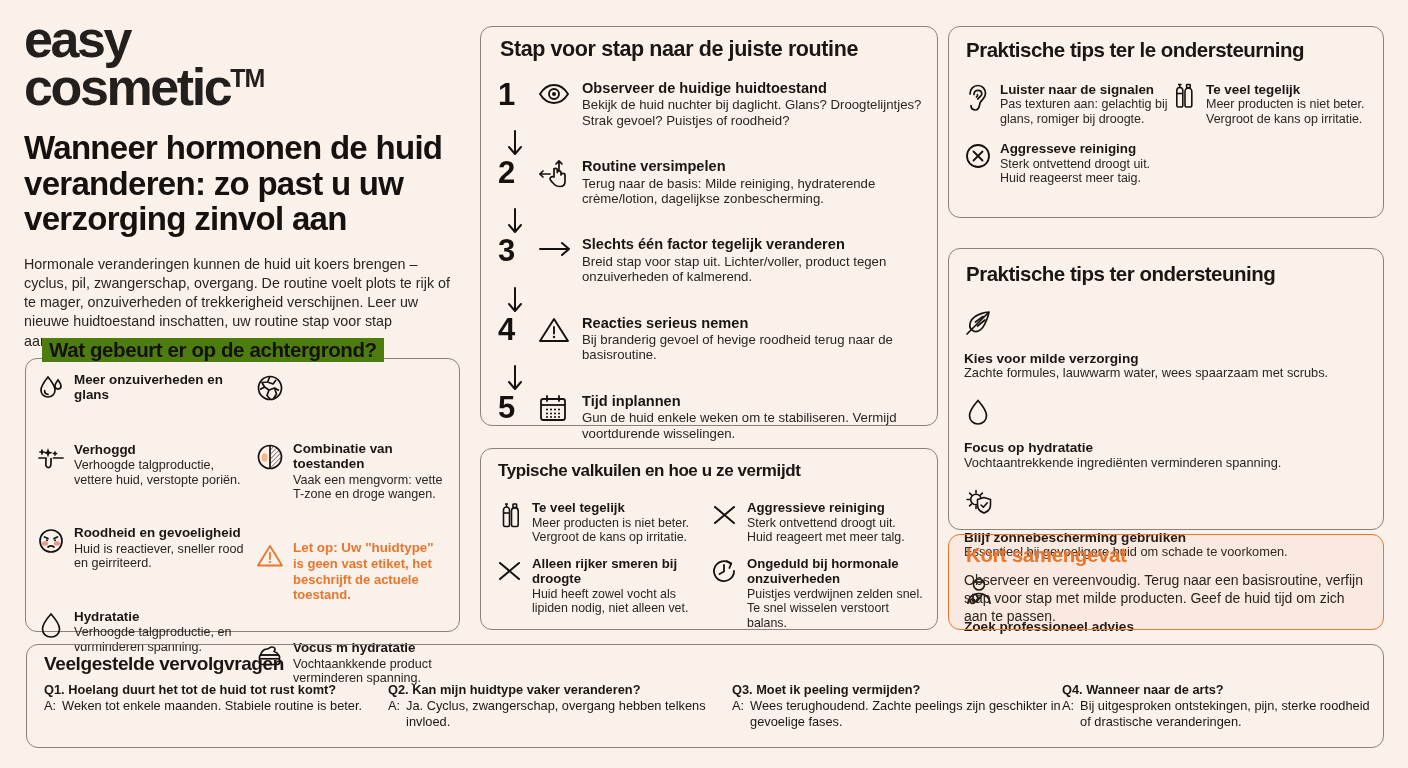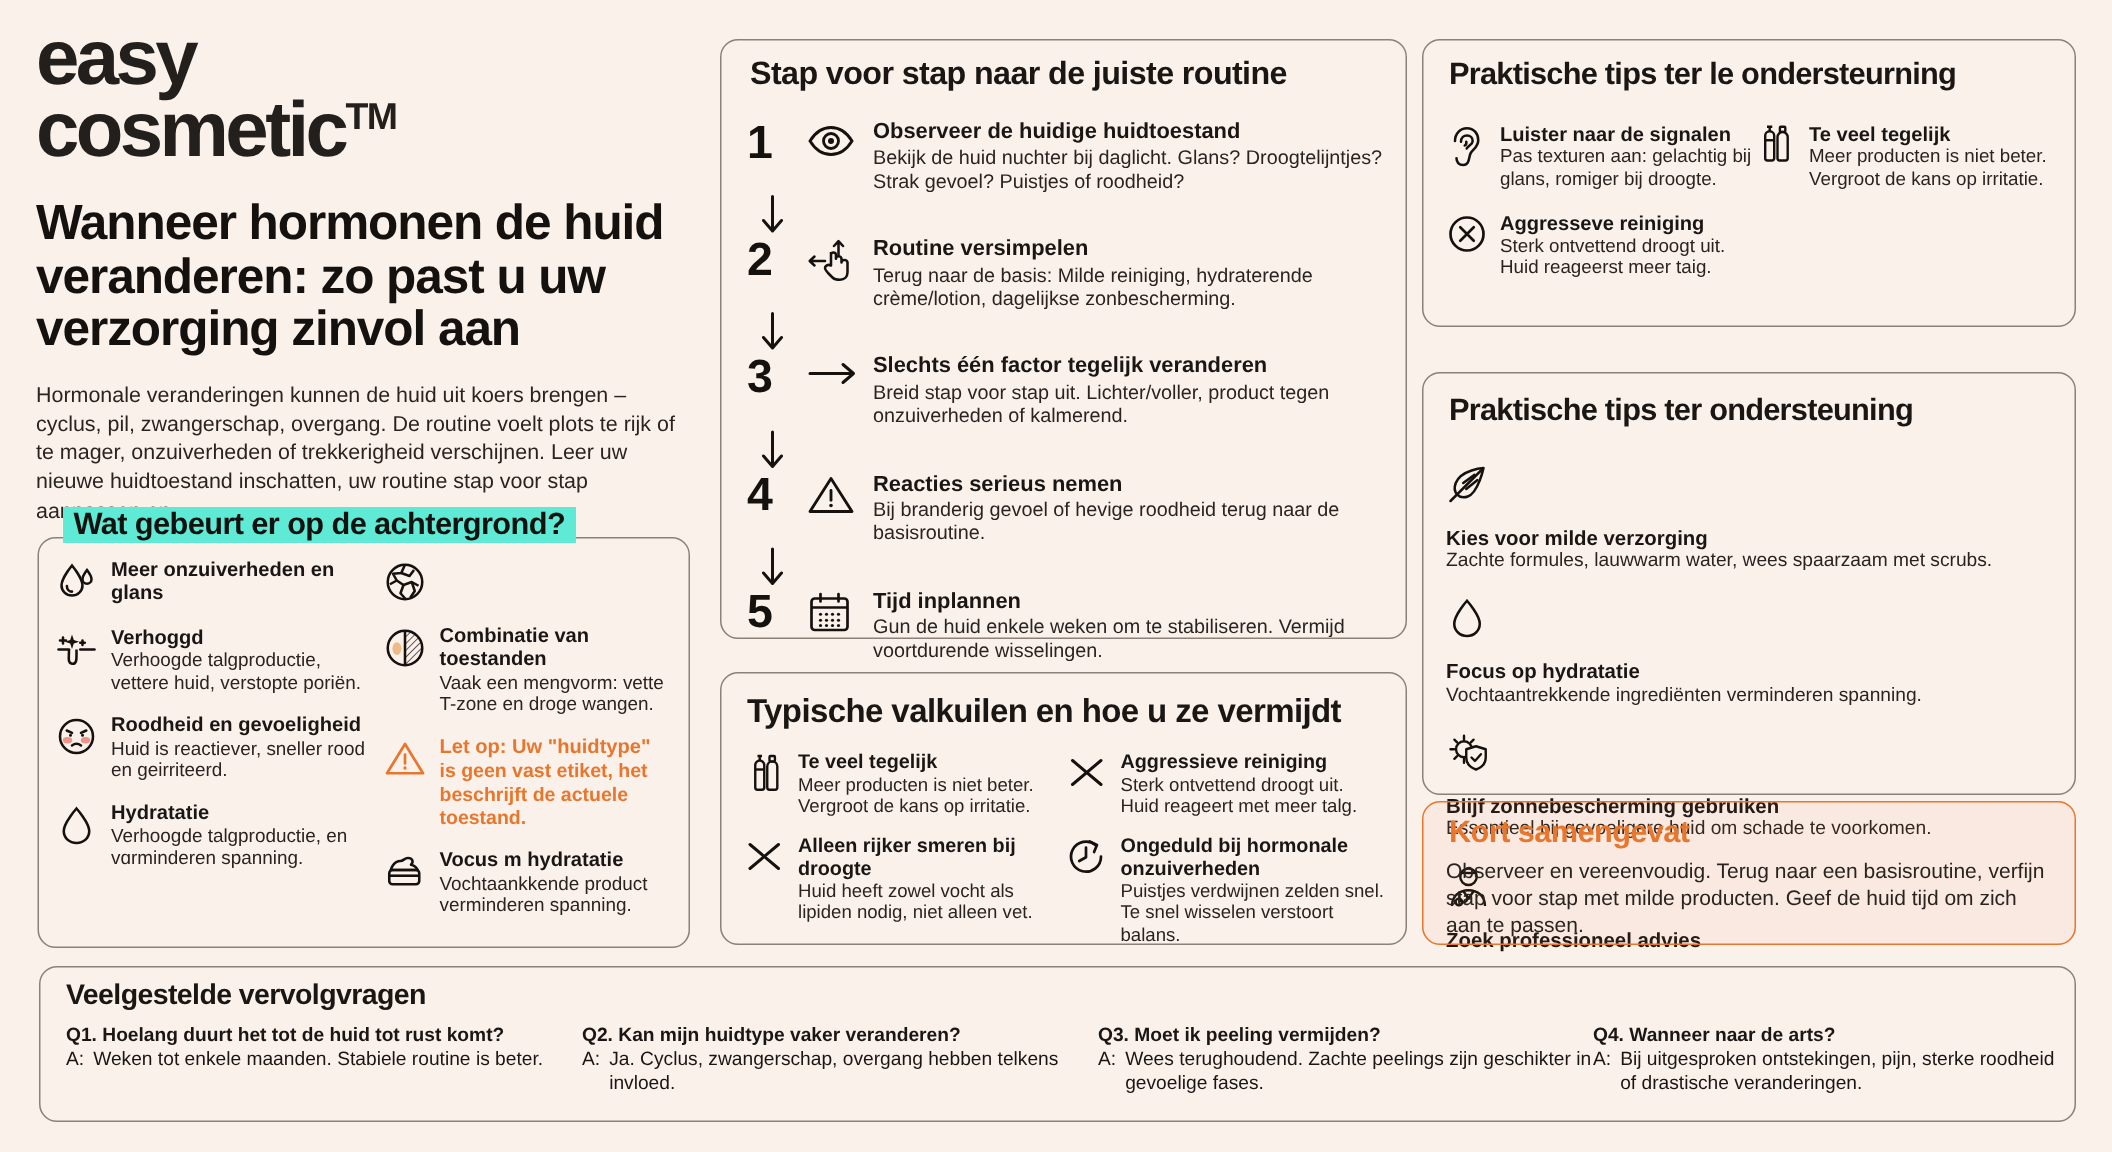--- a/index.html
+++ b/index.html
@@ -39,27 +39,27 @@
   #intro {
     position: absolute; left: 24px; top: 255px; width: 432px;
     font-size: 14.3px; line-height: 1.34; color: #2A2420;
   }
 
   
   #bg-panel { left: 25px; top: 358px; width: 435px; height: 274px; }
   #bg-title {
     position: absolute; left: 42px; top: 338px;
     font-weight: 800; font-size: 20.5px; letter-spacing: -0.4px;
-    background: #5eead4; padding: 0 7px; z-index: 3; color: #15110F;
+    background: #4d7c0f; padding: 0 7px; z-index: 3; color: #15110F;
   }
   #bg-grid {
     position: absolute; left: 36px; top: 372px; width: 420px;
     display: grid; grid-template-columns: 219px 201px;
   }
-  .bgcol { display: flex; flex-direction: column; }
+  .bgcol { display: flex; flex-direction: column; gap: 25px; }
   .bg-item { display: flex; gap: 8px; margin-bottom: 13px; }
   .bg-ico { flex: 0 0 30px; width: 30px; height: 30px; margin-top: 1px; }
   .bg-tx { flex: 1; min-width: 0; }
   .bg-h { font-weight: 800; font-size: 13.4px; line-height: 1.14; }
   .bg-p { font-size: 12.6px; line-height: 1.17; color: #2A2420; margin-top: 1px; }
   .warn .bg-h, .warn .bg-p { color: #E8762C; font-weight: 800; }
   .warn .bg-p { font-size: 13px; line-height: 1.18; }
 
   
   #step-panel { left: 480px; top: 26px; width: 458px; height: 400px; }
@@ -76,21 +76,21 @@
   .step-ico { flex: 0 0 44px; height: 30px; margin-top: 1px; }
   .step-tx { flex: 1; min-width: 0; }
   .step-h { font-weight: 800; font-size: 14.6px; line-height: 1.12; }
   .step-p { font-size: 13.2px; line-height: 1.17; color: #2A2420; margin-top: 1px; }
   .step-arrow { height: 30px; margin-left: 6px; display: flex; align-items: center; }
 
   
   #pit-panel { left: 480px; top: 448px; width: 458px; height: 182px; }
   #pit-title {
     position: absolute; left: 498px; top: 461px;
-    font-weight: 800; font-size: 22px; letter-spacing: -0.4px;
+    font-weight: 800; font-size: 17px; letter-spacing: -0.4px;
   }
   #pit-grid {
     position: absolute; left: 496px; top: 501px; width: 428px;
     display: grid; grid-template-columns: 215px 213px; row-gap: 12px;
   }
   .pit-item { display: flex; gap: 8px; }
   .pit-ico { flex: 0 0 28px; width: 28px; height: 28px; margin-top: 1px; }
   .pit-tx { flex: 1; min-width: 0; }
   .pit-h { font-weight: 800; font-size: 13.2px; line-height: 1.13; }
   .pit-p { font-size: 12.4px; line-height: 1.17; color: #2A2420; }

